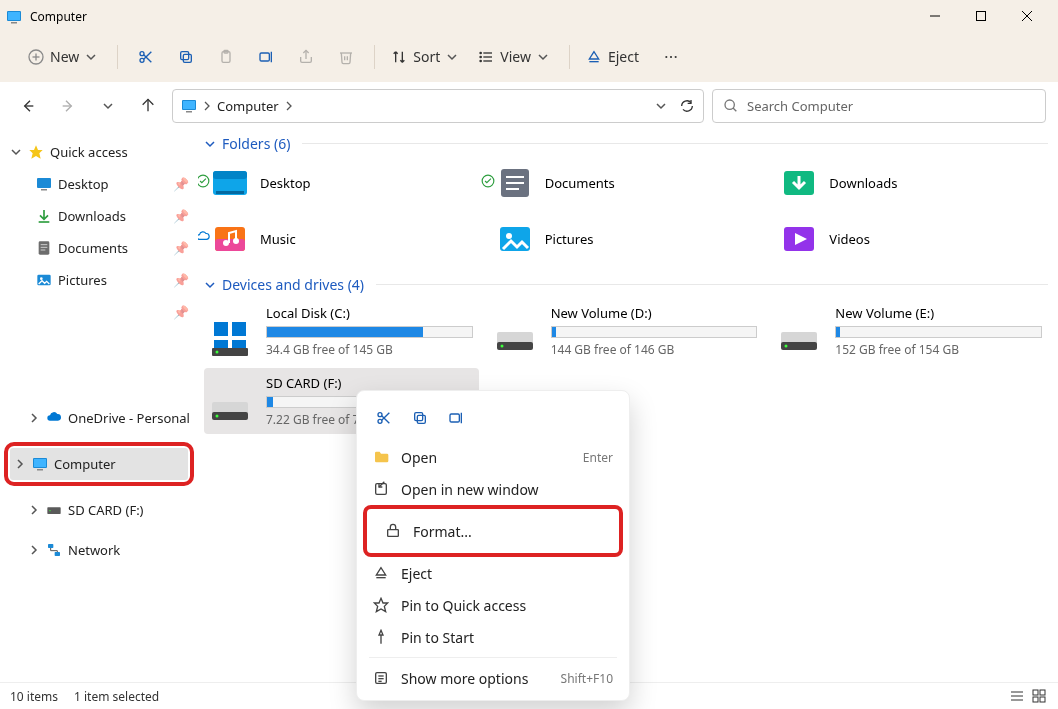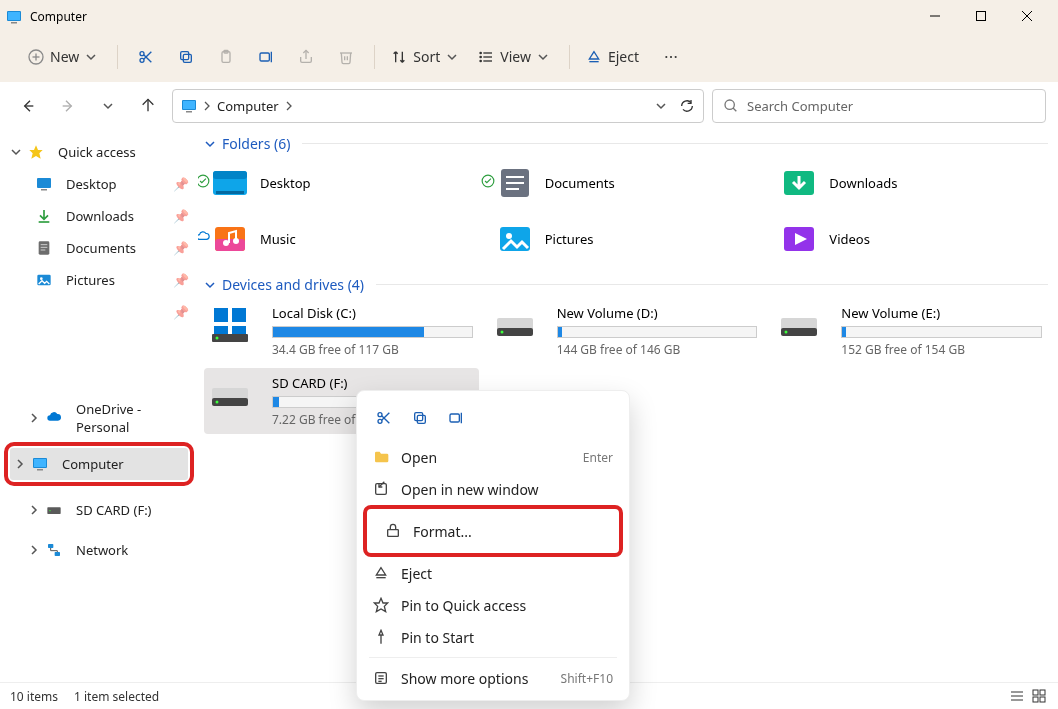--- a/index.html
+++ b/index.html
@@ -29,40 +29,40 @@
 .navbar .search { width: 334px; height: 34px; border: 1px solid #ccc; border-radius: 4px; display: flex; align-items: center; padding: 0 10px; gap: 8px; font-size: 13px; color: #666; }
 
 
 .body { display: flex; height: calc(709px - 32px - 50px - 48px - 27px); }
 
 
 .sidebar { width: 198px; border-right: 0; padding: 6px 0; font-size: 13px; color: #222; overflow-y: auto; }
 .sidebar .item { height: 32px; display: flex; align-items: center; gap: 6px; padding: 0 8px 0 10px; position: relative; }
 .sidebar .item .chev { width: 12px; display: flex; justify-content: center; color: #555; }
 .sidebar .item .icon { width: 16px; height: 16px; display: flex; align-items: center; justify-content: center; }
-.sidebar .item .label { flex: 1; margin-left: 8px; }
+.sidebar .item .label { flex: 1; }
 .sidebar .item .pin { opacity: .5; }
 .sidebar .item.sub { padding-left: 36px; }
 .sidebar .item.sub2 { padding-left: 28px; }
 .sidebar .item.selected { background: #e3e3e3; border-radius: 3px; margin: 0 6px; padding-left: 4px; }
 .sidebar .blank { height: 74px; }
 .sidebar .redbox-nav { border: 4px solid #dd2222; border-radius: 10px; margin: 0 4px; padding: 2px; }
 .sidebar .redbox-nav .item.selected { margin: 0; }
 
 
 .main { flex: 1; padding: 4px 10px 0 6px; font-size: 13px; overflow-y: auto; position: relative; }
 .group-header { color: #1e5bbf; font-size: 14px; display: flex; align-items: center; gap: 6px; margin: 0 0 4px 0; }
 .group-header .line { flex: 1; height: 1px; background: #e8e8e8; margin-left: 6px; }
 .folder-grid { display: grid; grid-template-columns: repeat(3, 1fr); gap: 4px 10px; margin-bottom: 10px; }
 .folder-item { display: flex; align-items: center; gap: 10px; height: 52px; padding: 0 6px; position: relative; }
 .folder-item .big-icon { width: 40px; height: 40px; border-radius: 4px; display: flex; align-items: center; justify-content: center; }
 .folder-item .name { font-size: 13px; }
 .folder-item .status { position: absolute; left: -8px; top: 50%; transform: translateY(-50%); }
 .drive-grid { display: grid; grid-template-columns: repeat(3, 1fr); gap: 4px 10px; }
-.drive-item { display: flex; align-items: flex-start; gap: 22px; padding: 6px; border-radius: 4px; }
+.drive-item { display: flex; align-items: flex-end; gap: 16px; padding: 6px; border-radius: 4px; }
 .drive-item.selected { background: #e7e5e5; }
 .drive-item .big-icon { width: 40px; height: 40px; display: flex; align-items: center; justify-content: center; }
 .drive-item .details { flex: 1; }
 .drive-item .name { font-size: 13px; }
 .drive-item .bar { height: 12px; background: #f5f5f5; border: 1px solid #ccc; margin: 4px 0 3px 0; position: relative; }
 .drive-item .bar .fill { position: absolute; left: 0; top: 0; bottom: 0; background: #1e88e5; }
 .drive-item .free { color: #666; font-size: 12px; }
 
 
 .context-menu { position: absolute; left: 356px; top: 390px; width: 274px; background: #fff; border: 1px solid #eee; border-radius: 8px; box-shadow: 0 12px 28px rgba(0,0,0,.18); padding: 6px 4px 6px 4px; font-size: 14px; color: #222; }
@@ -503,21 +503,21 @@
               <rect x="22" y="22" width="14" height="14" fill="#0078d4"></rect>
               <rect x="2" y="30" width="36" height="8" rx="1" fill="#444"></rect>
               <circle cx="7" cy="34" r="1.5" fill="#3cff3c"></circle>
             </svg>
           </span>
         <div class="details">
           <div class="name">Local Disk (C:)</div>
           <div class="bar">
               <div class="fill" style="width:76%"></div>
             </div>
-          <div class="free">34.4 GB free of 117 GB</div>
+          <div class="free">34.4 GB free of 145 GB</div>
         </div>
       </div>
       <div class="drive-item">
         <span class="big-icon">
             <svg class="svg40" viewBox="0 0 40 40">
               <rect x="2" y="14" width="36" height="16" rx="2" fill="#d6d6d6"></rect>
               <rect x="2" y="24" width="36" height="8" rx="2" fill="#444"></rect>
               <circle cx="7" cy="28" r="1.5" fill="#3cff3c"></circle>
             </svg>
           </span>

